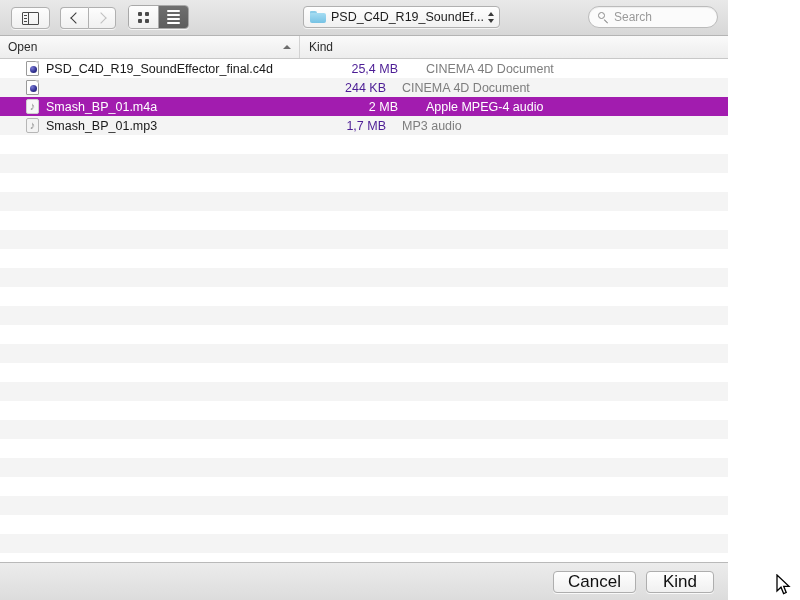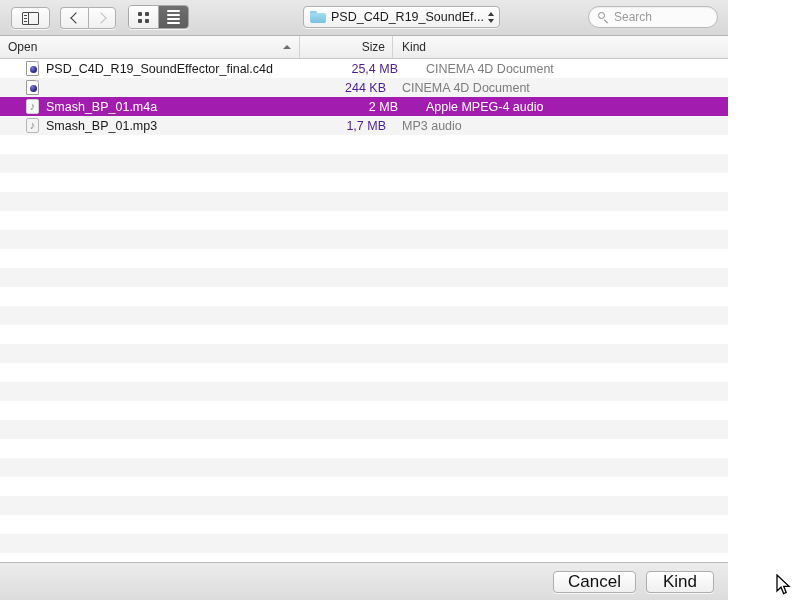--- a/index.html
+++ b/index.html
@@ -487,23 +487,20 @@
       </span>
       <span class="search-placeholder">Search</span>
     </div>
   </div>
 
   <div class="col-header">
     <div class="hc name">
       <span>Open</span>
       <span class="sort-caret"></span>
     </div>
-    <div class="hc size">
-      <span>Size</span>
-    </div>
     <div class="hc kind">
       <span>Kind</span>
     </div>
   </div>
 
   <div class="filelist" id="filelist">
       <div class="row odd">
         <div class="cell-name">
           <span class="ficon doc"></span>
           <span>PSD_C4D_R19_SoundEffector_final.c4d</span>

